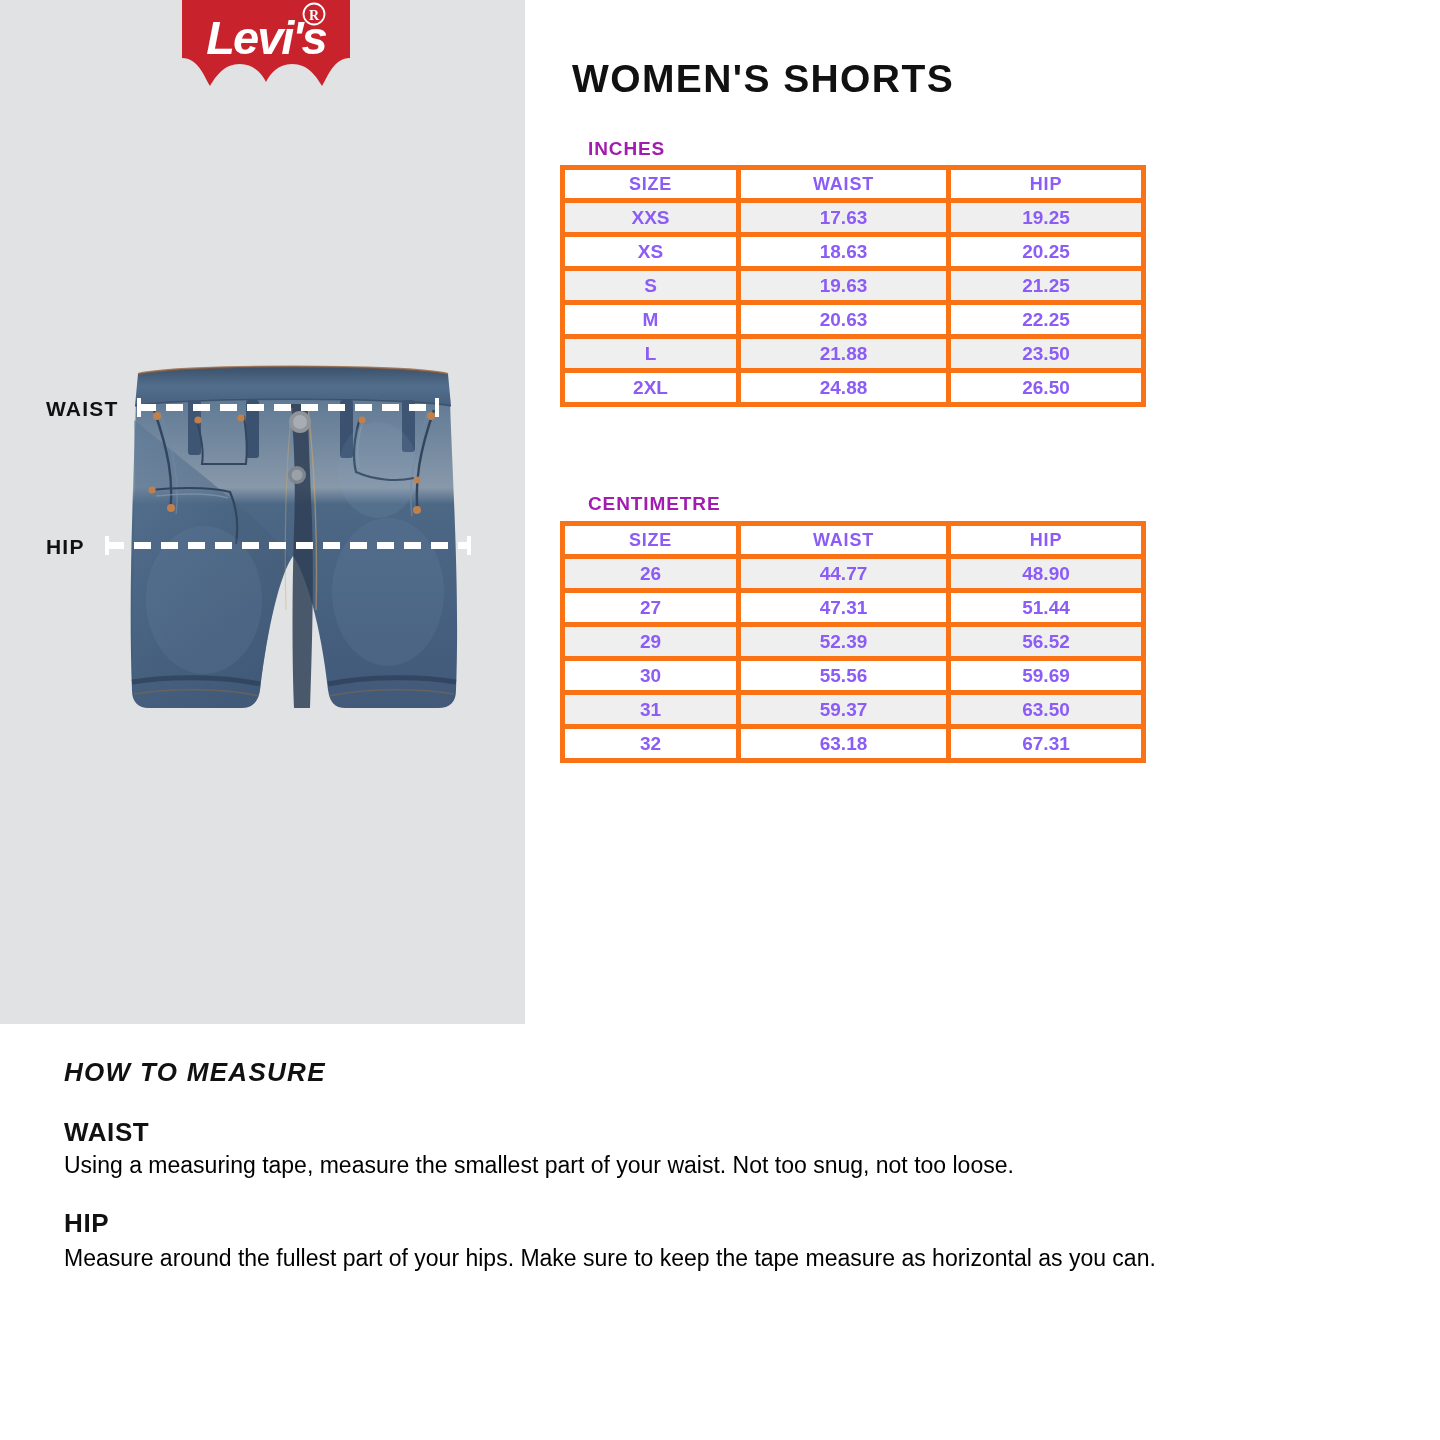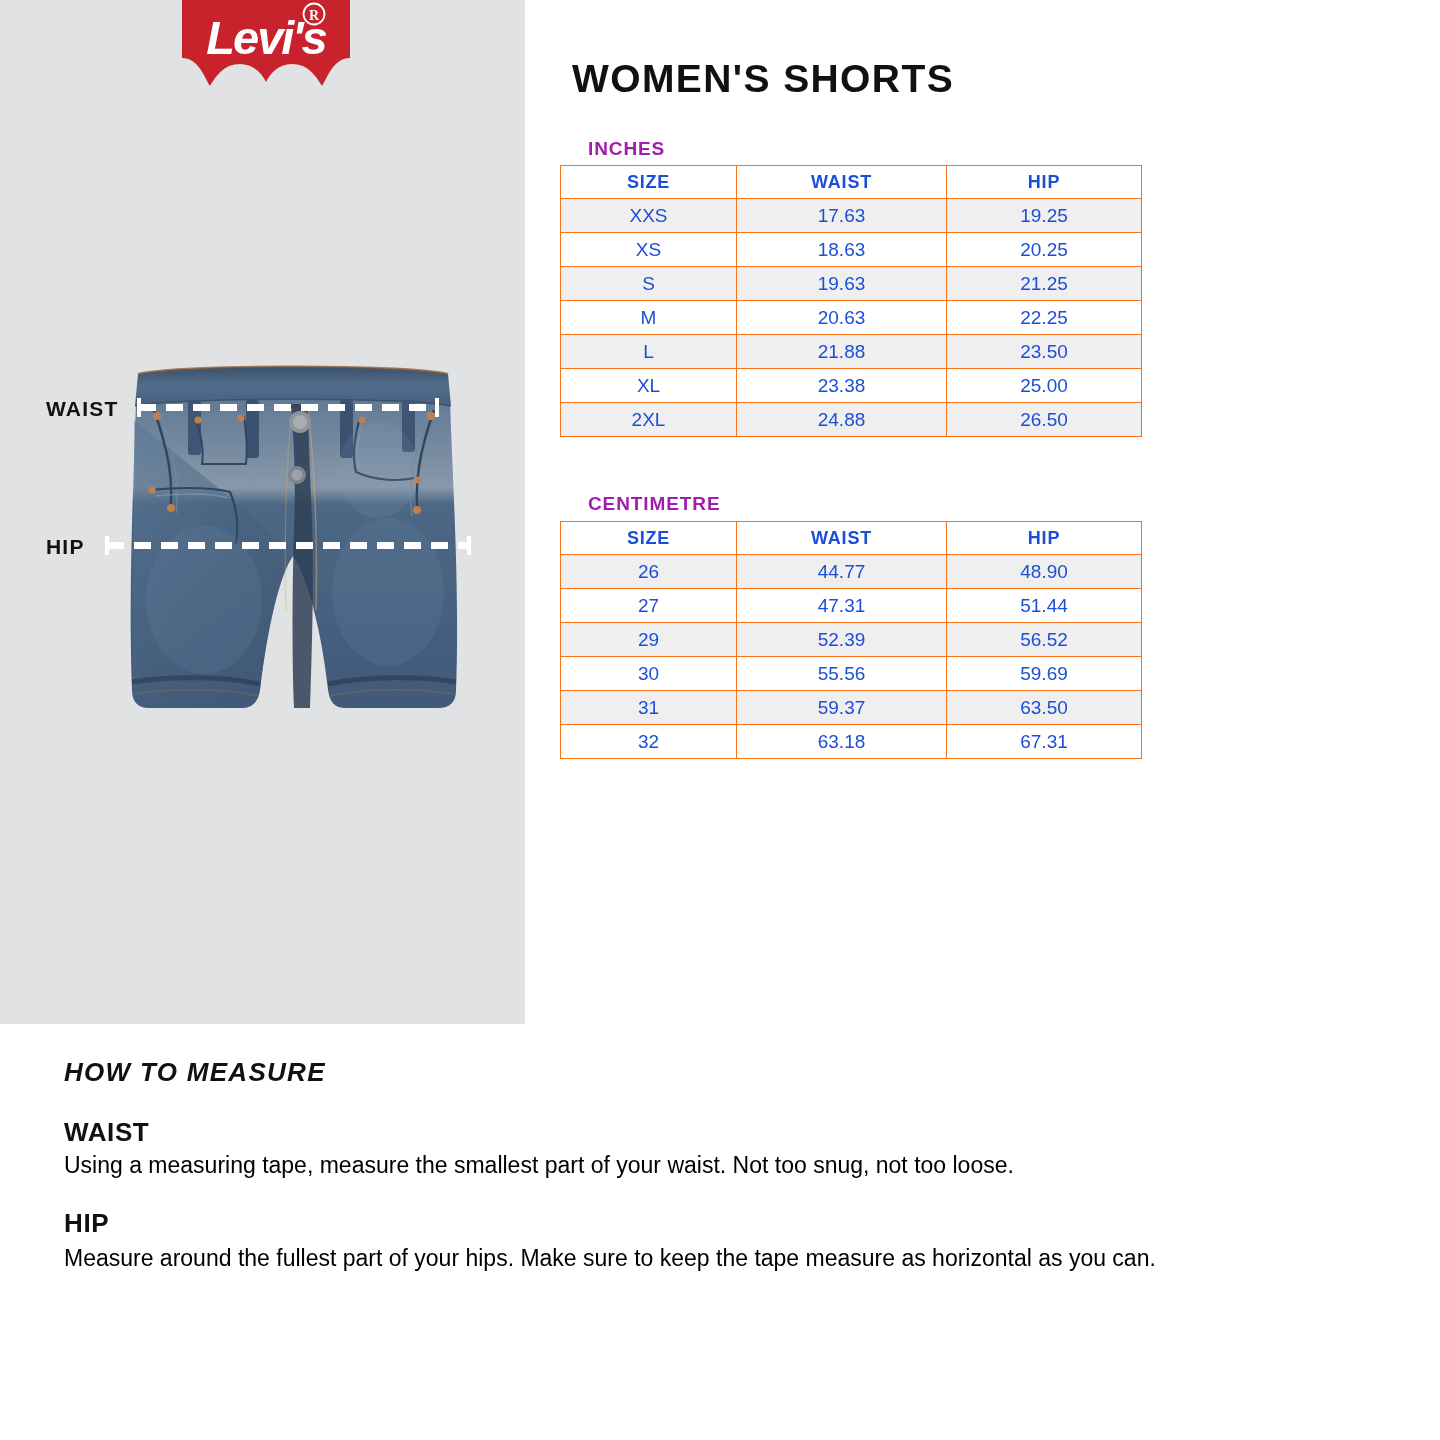--- a/index.html
+++ b/index.html
@@ -80,36 +80,36 @@
   }
   table.t-inches { top: 165px; }
   table.t-cm     { top: 521px; }
 
   table.size-table col.c-size  { width: 176px; }
   table.size-table col.c-waist { width: 210px; }
   table.size-table col.c-hip   { width: 195px; }
 
   table.size-table th,
   table.size-table td {
-    border: 1px solid #f97316;
+    border: 5px solid #f97316;
     text-align: center;
-    color: #1d4ed8;
+    color: #8b5cf6;
   }
   table.size-table th {
     height: 33px;
     font-size: 18px;
     font-weight: 700;
     letter-spacing: 0.8px;
     background: #ffffff;
     vertical-align: middle;
   }
   table.size-table td {
     height: 34px;
     font-size: 19px;
-    font-weight: 400;
+    font-weight: 700;
     vertical-align: middle;
   }
   table.size-table tbody tr:nth-child(odd)  td { background: #efefef; }
   table.size-table tbody tr:nth-child(even) td { background: #ffffff; }
 
   
   .howto-title {
     position: absolute; left: 64px; top: 1057px;
     font-size: 26px; font-weight: 700;
     letter-spacing: 1.3px; color: #111111; font-style: italic;
@@ -282,25 +282,20 @@
         <td>M</td>
         <td>20.63</td>
         <td>22.25</td>
       </tr>
       <tr>
         <td>L</td>
         <td>21.88</td>
         <td>23.50</td>
       </tr>
       <tr>
-        <td>XL</td>
-        <td>23.38</td>
-        <td>25.00</td>
-      </tr>
-      <tr>
         <td>2XL</td>
         <td>24.88</td>
         <td>26.50</td>
       </tr>
     </tbody>
   </table>
 
   <div class="unit-label unit-cm">CENTIMETRE</div>
   <table class="size-table t-cm">
     <colgroup>

